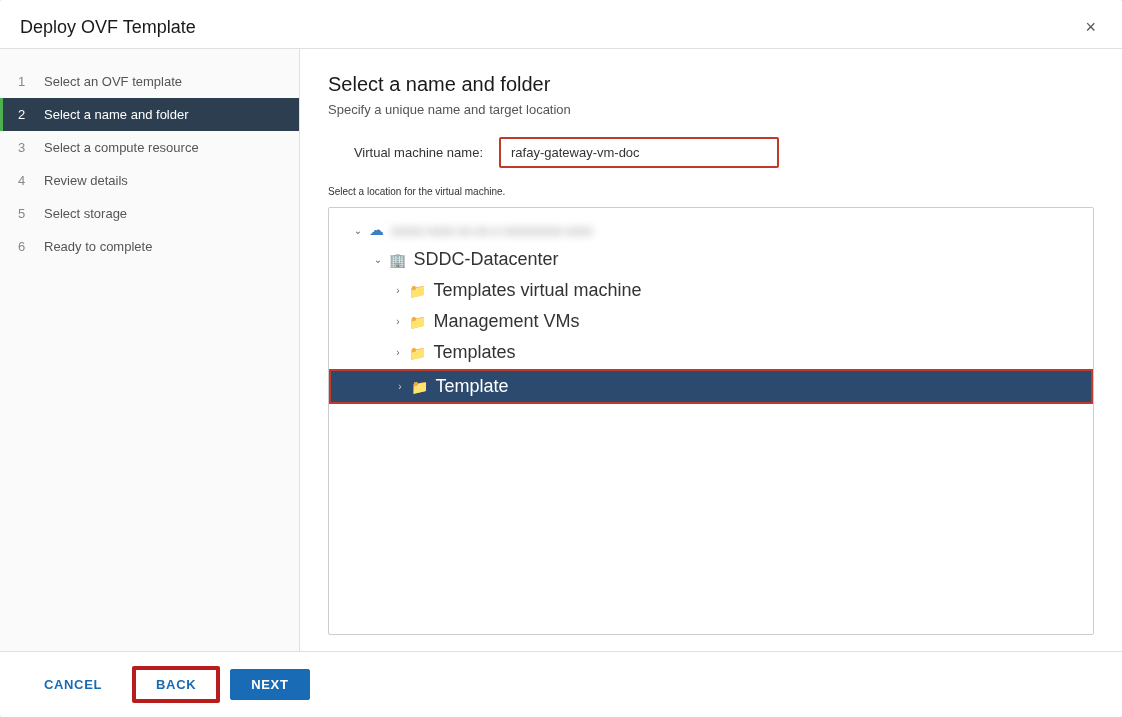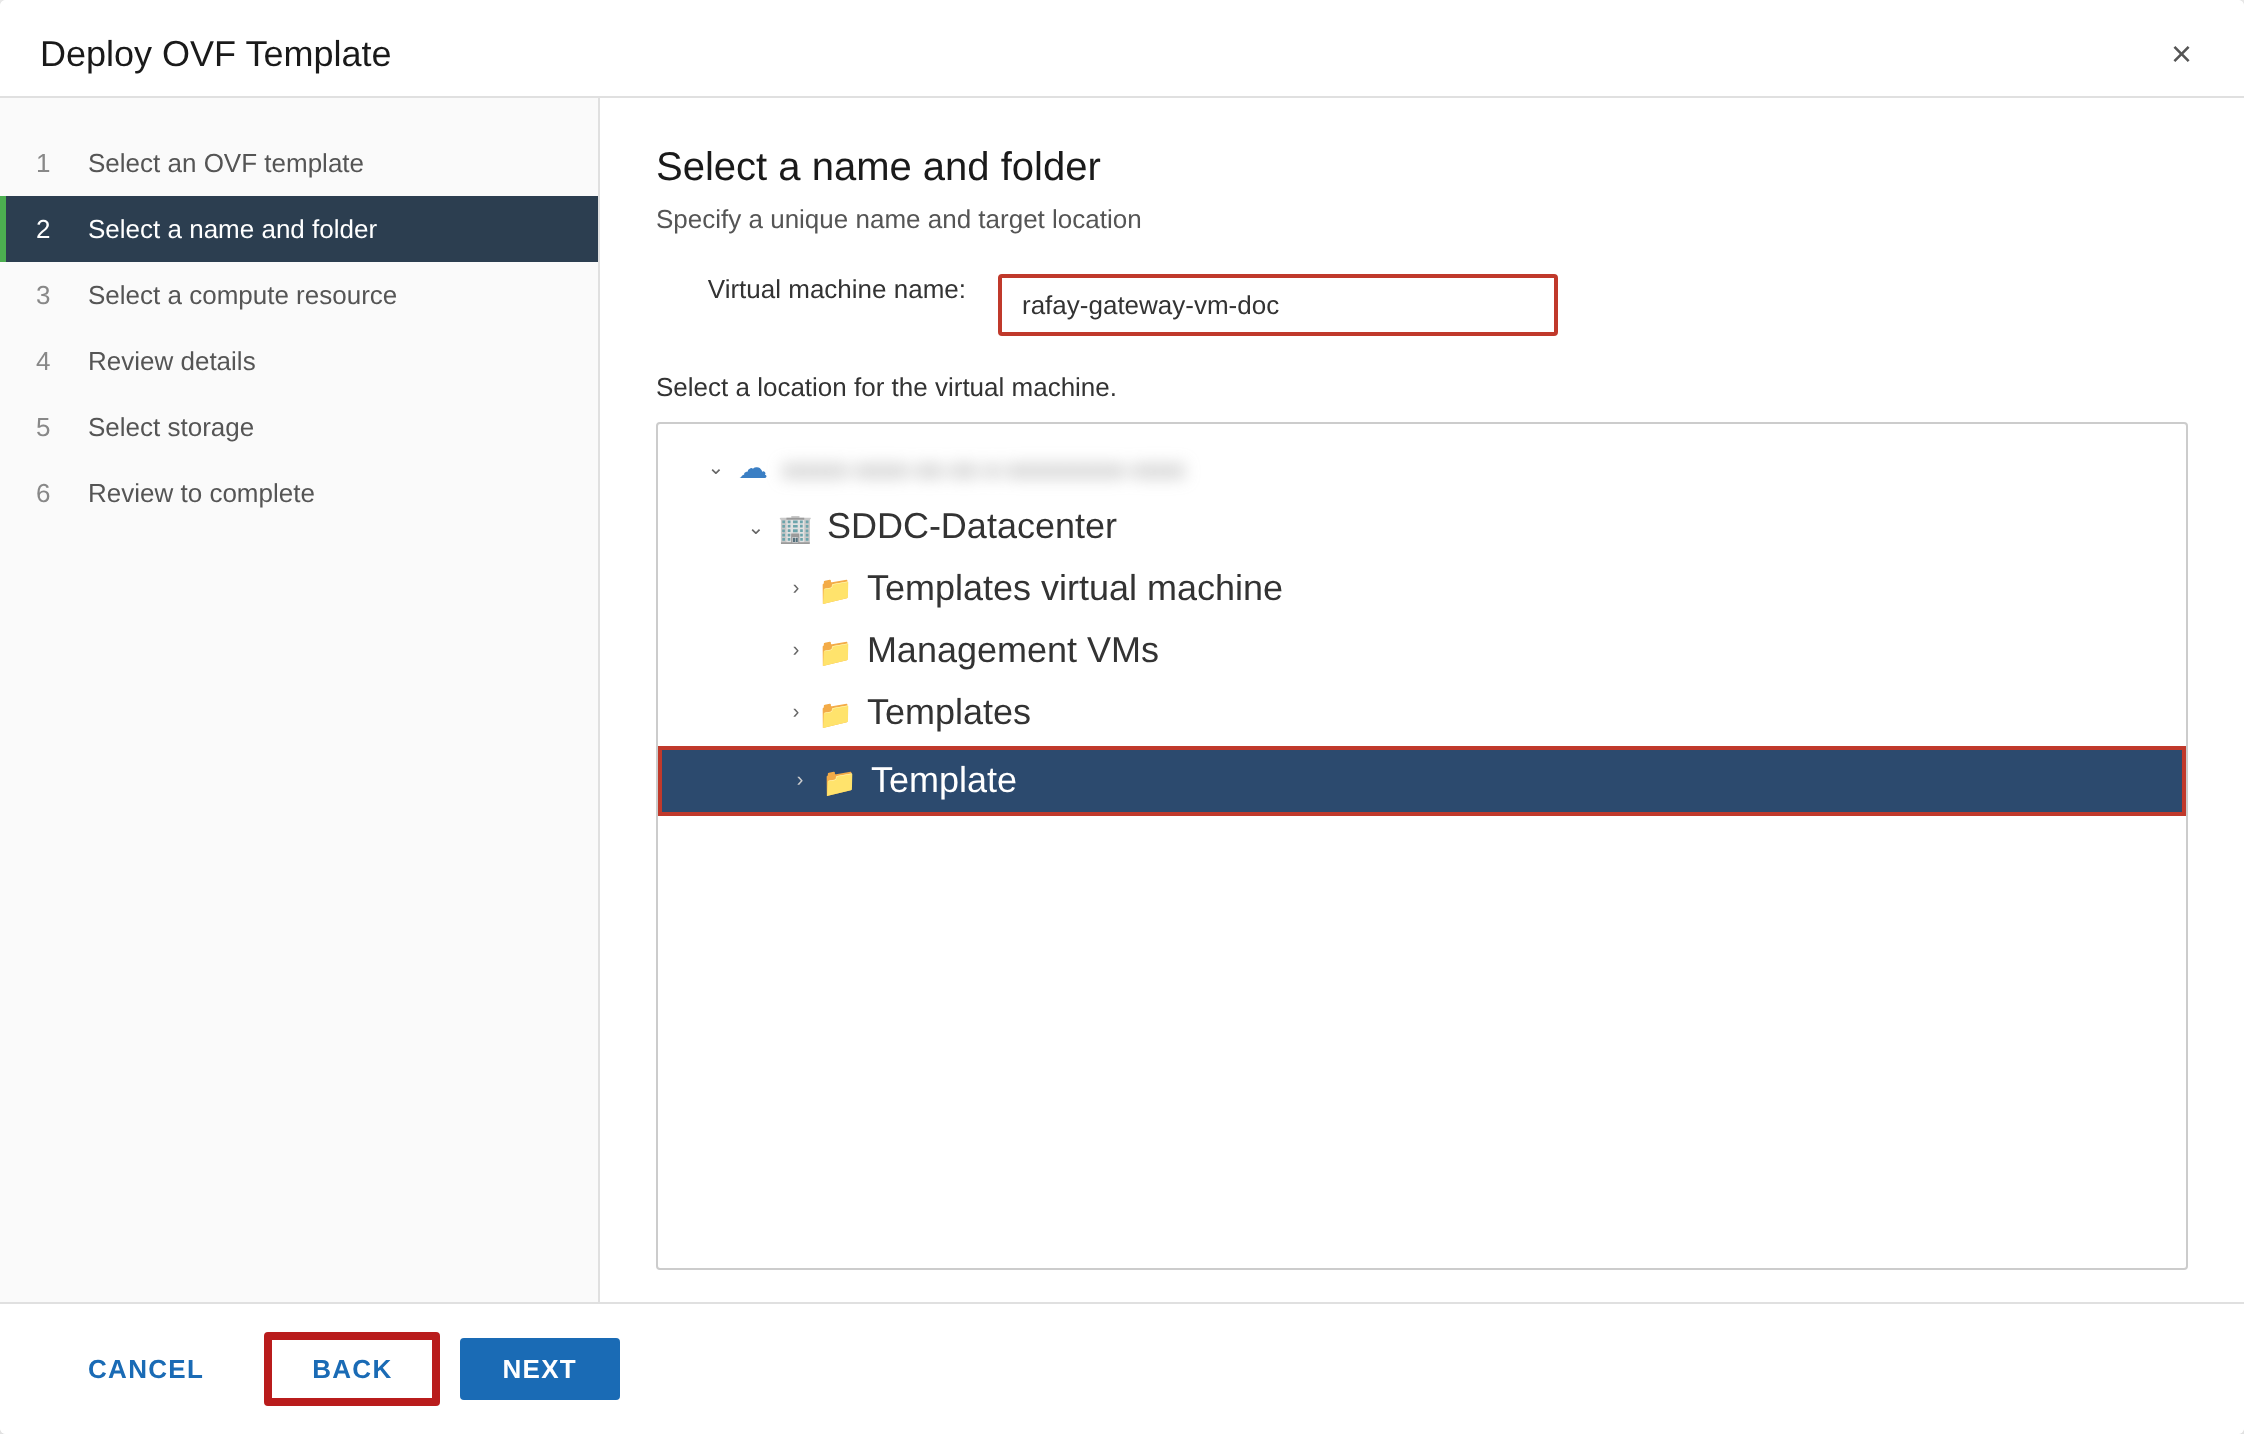--- a/index.html
+++ b/index.html
@@ -110,41 +110,41 @@
       color: #1a1a1a;
       margin-bottom: 6px;
     }
     .section-subtitle {
       font-size: 13px;
       color: #555;
       margin-bottom: 20px;
     }
     .field-row {
       display: flex;
-      align-items: flex-start;
+      align-items: center;
       margin-bottom: 18px;
       gap: 16px;
     }
     .field-label {
       font-size: 13px;
       color: #333;
       min-width: 155px;
       text-align: right;
     }
     .field-input {
       width: 280px;
       padding: 6px 10px;
       border: 2px solid #c0392b;
       border-radius: 2px;
       font-size: 13px;
       color: #333;
       outline: none;
     }
     .location-label {
-      font-size: 13px;
+      font-size: 10px;
       color: #333;
       margin-bottom: 10px;
     }
     .tree-container {
       border: 1px solid #ccc;
       border-radius: 2px;
       flex: 1;
       overflow-y: auto;
       background: #fff;
       padding: 8px 0;
@@ -293,21 +293,21 @@
       <div class="sidebar-item-wrapper">
         <div class="sidebar-item">
           <span class="step-num">5</span>
           <span class="step-label">Select storage</span>
         </div>
       </div>
 
       <div class="sidebar-item-wrapper">
         <div class="sidebar-item">
           <span class="step-num">6</span>
-          <span class="step-label">Review to complete</span>
+          <span class="step-label">Ready to complete</span>
         </div>
       </div>
     </div>
 
     <div class="main-content">
       <div class="section-title">Select a name and folder</div>
       <div class="section-subtitle">Specify a unique name and target location</div>
 
       <div class="field-row">
         <label class="field-label">Virtual machine name:</label>

